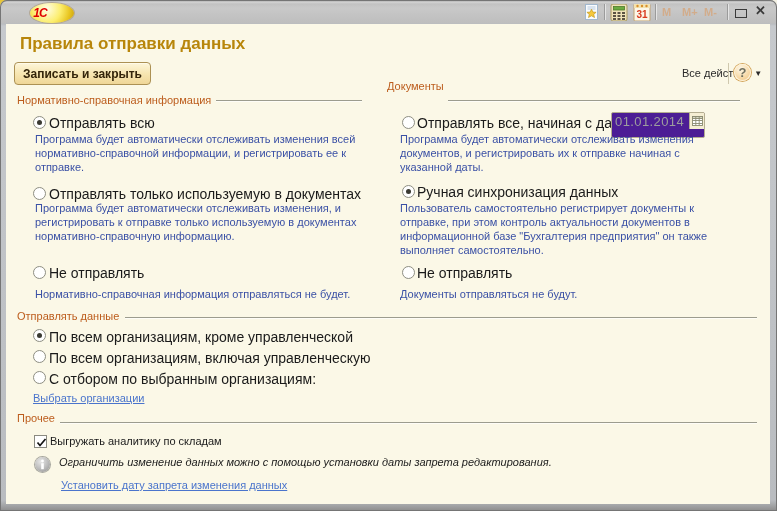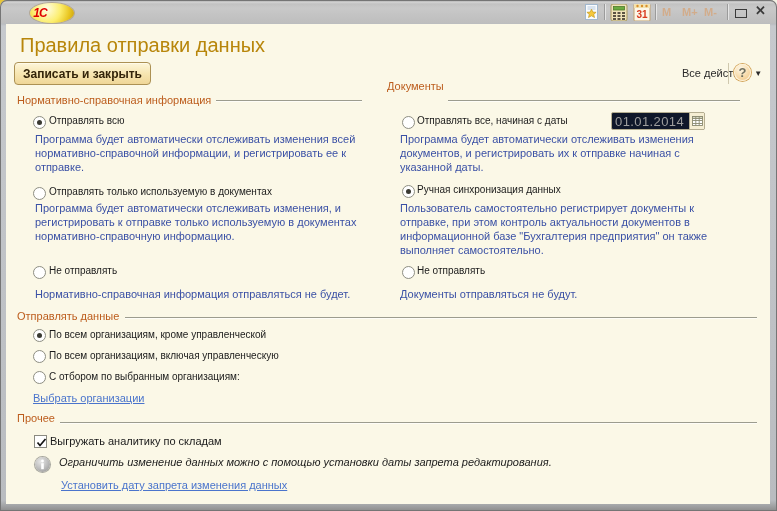--- a/index.html
+++ b/index.html
@@ -18,46 +18,46 @@
   box-shadow:0 0 0 1px #b3a896;font-style:italic; }
 #icon1c span { position:absolute; left:0; top:3px; width:20px; text-align:center; font-size:12px; font-weight:bold; color:#E00000; font-family:"Liberation Sans",sans-serif; letter-spacing:-1px;}
 #ttext { position:absolute; left:36px; top:5px; font-size:11.5px; color:#50525a; text-shadow:0 1px 0 rgba(255,255,255,.5); }
 .tsep { position:absolute; top:4px; width:1px; height:16px; background:#9b9b9b; box-shadow:1px 0 0 rgba(255,255,255,.55); }
 .tico { position:absolute; top:4px; }
 .mtxt { position:absolute; top:6px; font-size:11px; font-weight:bold; color:#d2ac8b; }
 #maxbtn { position:absolute; left:735px; top:9px; width:12px; height:9px; box-sizing:border-box; border:1.5px solid #3a3a3a; }
 #closex { position:absolute; left:755px; top:3px; font-size:13px; font-weight:bold; color:#3a3a3a; }
 
 
-#h1 { position:absolute; left:20px; top:34px; font-size:20px; font-weight:normal; color:#B8860B; }
+#h1 { position:absolute; left:20px; top:34px; font-size:17px; font-weight:bold; color:#B8860B; }
 #btnsave { position:absolute; left:14px; top:62px; width:137px; height:23px; border:1px solid #ac9154; border-radius:4px;
   background:linear-gradient(180deg,#FDF6DA 0%,#F7E6B2 50%,#EFD698 100%); 
   font-size:12px; font-weight:bold; color:#33240a; text-align:center; line-height:23px;
   box-shadow: inset 0 1px 0 #fffbe9; }
 #alla { position:absolute; left:646px; top:67px; font-size:11px; color:#2a2a2a;padding-left:36px; }
 #alla .arr { font-size:8px; position:relative; top:-1px; }
 #hsep { position:absolute; left:728px; top:63px; width:1px; height:21px; background:#cfc8ae; }
 #helpb { position:absolute; left:734px; top:64px; width:17px; height:17px; border-radius:50%;
   background:radial-gradient(circle at 40% 30%, #FEF8E8 0%, #F8DCAC 50%, #EDBE79 100%);
   box-shadow:0 0 0 1px #d3a55c, inset 0 0 0 1px #fdf2da; }
 #helpb span { position:absolute; left:0; top:1px; width:17px; text-align:center; font-size:13px; font-weight:bold; color:#70705f; }
 
 
 .ghead { position:absolute; font-size:11px; color:#BC5C1C; }
 .grule { position:absolute; height:1px; background:#9c9c8e; box-shadow:0 1px 0 rgba(255,255,255,.65); }
 
 
 .radio { position:absolute; width:13px; height:13px; box-sizing:border-box; border-radius:50%; background:#fff; border:1px solid #8e8e82; }
 .radio.sel::after { content:""; position:absolute; left:3px; top:3px; width:5px; height:5px; border-radius:50%; background:#3a3a32; }
-.rlabel { position:absolute; font-size:10px; color:#1a1a1a; }
+.rlabel { position:absolute; font-size:14px; color:#1a1a1a; }
 .hint { position:absolute; font-size:11px; color:#3A50A5; line-height:14px; }
 .link { position:absolute; font-size:11px; color:#4A74CC; text-decoration:underline; }
 
 
-#datew { position:absolute; left:611px; top:112px; width:94px; height:18px; border:1px solid #b5ae91; border-radius:2px; background:#0f172a; }
+#datew { position:absolute; left:611px; top:112px; width:94px; height:26px; border:1px solid #b5ae91; border-radius:2px; background:#4c1d95; }
 #datew .txt { position:absolute; left:3px; top:1px; font-size:13px; letter-spacing:0.4px; color:#9d9d9d; }
 #datew .btn { position:absolute; right:0; top:0; width:15px; height:16px; background:#F5EED3; border-left:1px solid #b5ae91; }
 
 
 #cb { position:absolute; left:34px; top:435px; width:13px; height:13px; box-sizing:border-box; background:#fff; border:1px solid #8a8a80; }
 #cb svg { position:absolute; left:0px; top:0px; }
 
 #infoi { position:absolute; left:35px; top:457px; width:15px; height:15px; border-radius:50%;
   background:radial-gradient(circle at 38% 30%, #E6E6E6 0%, #BEBEBE 50%, #8F8F8F 100%);
   box-shadow:0 0 0 1px #a8a8a0; }

